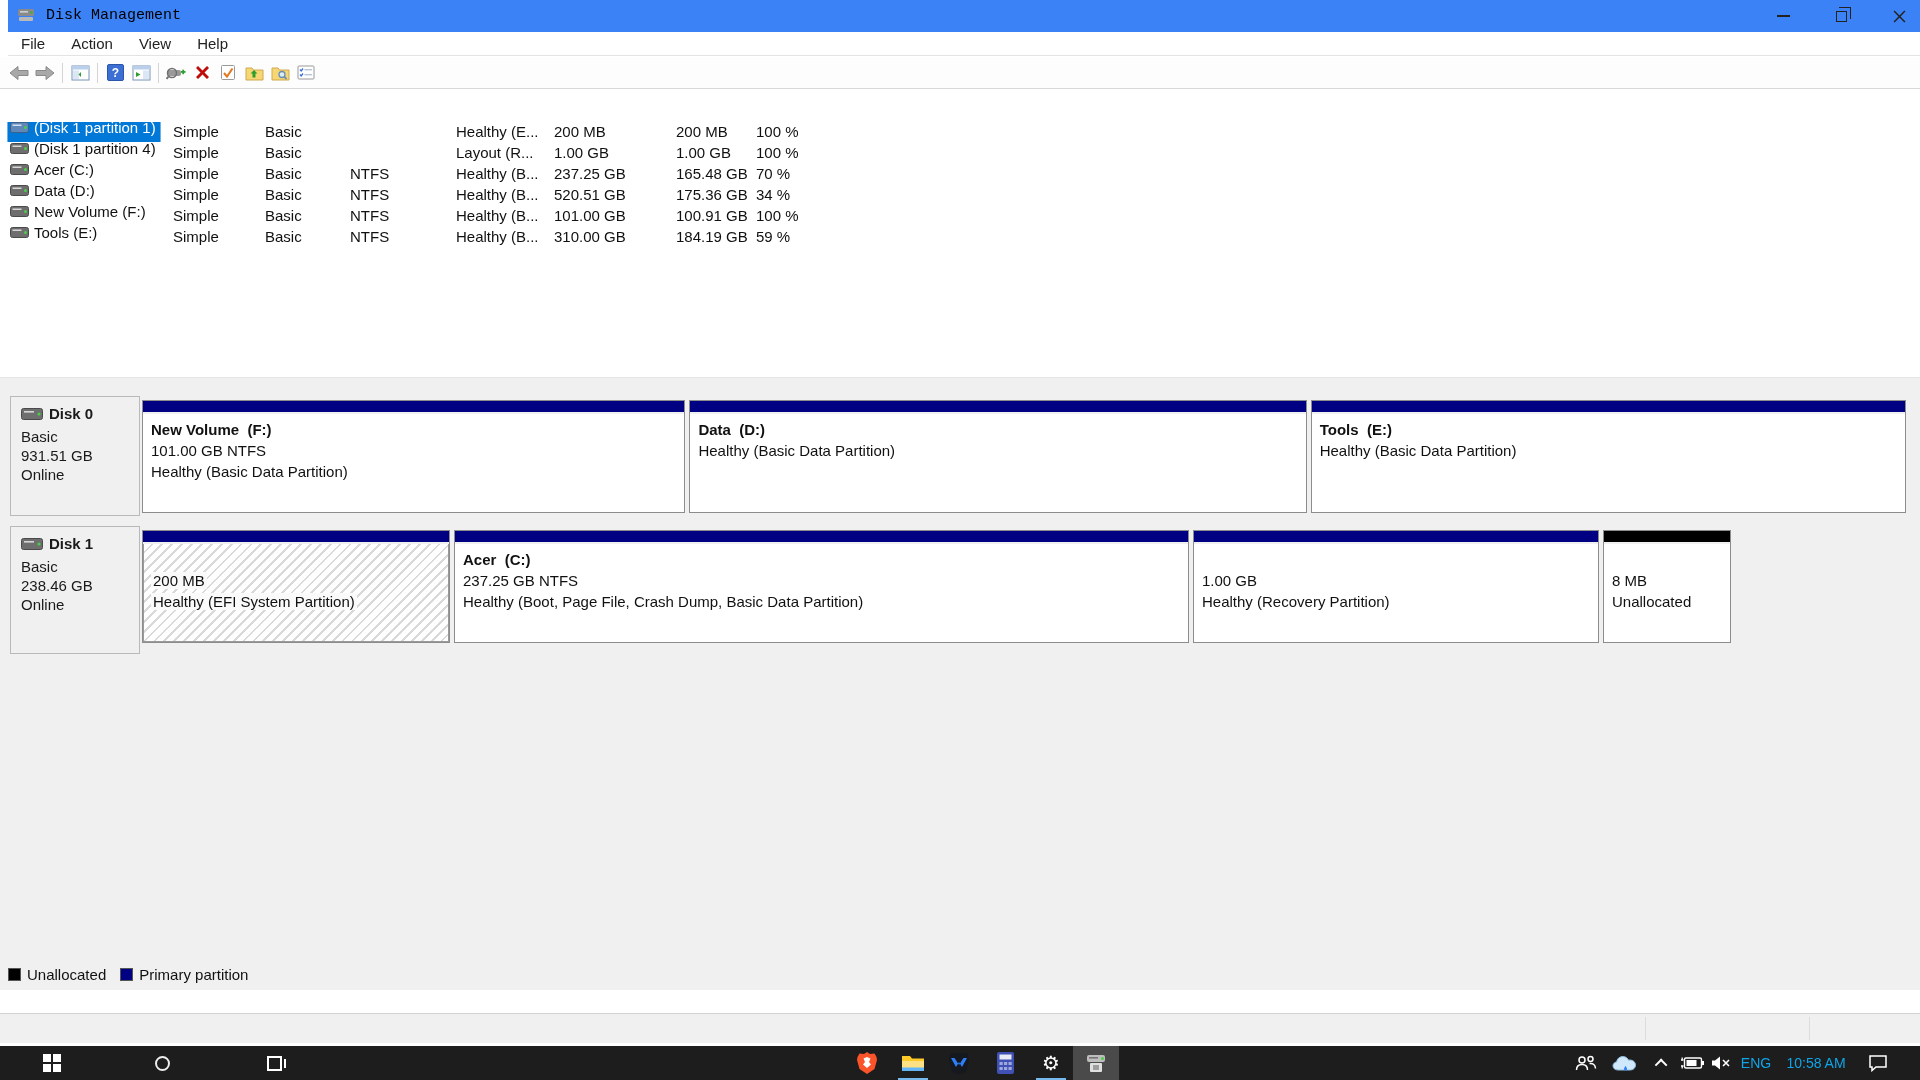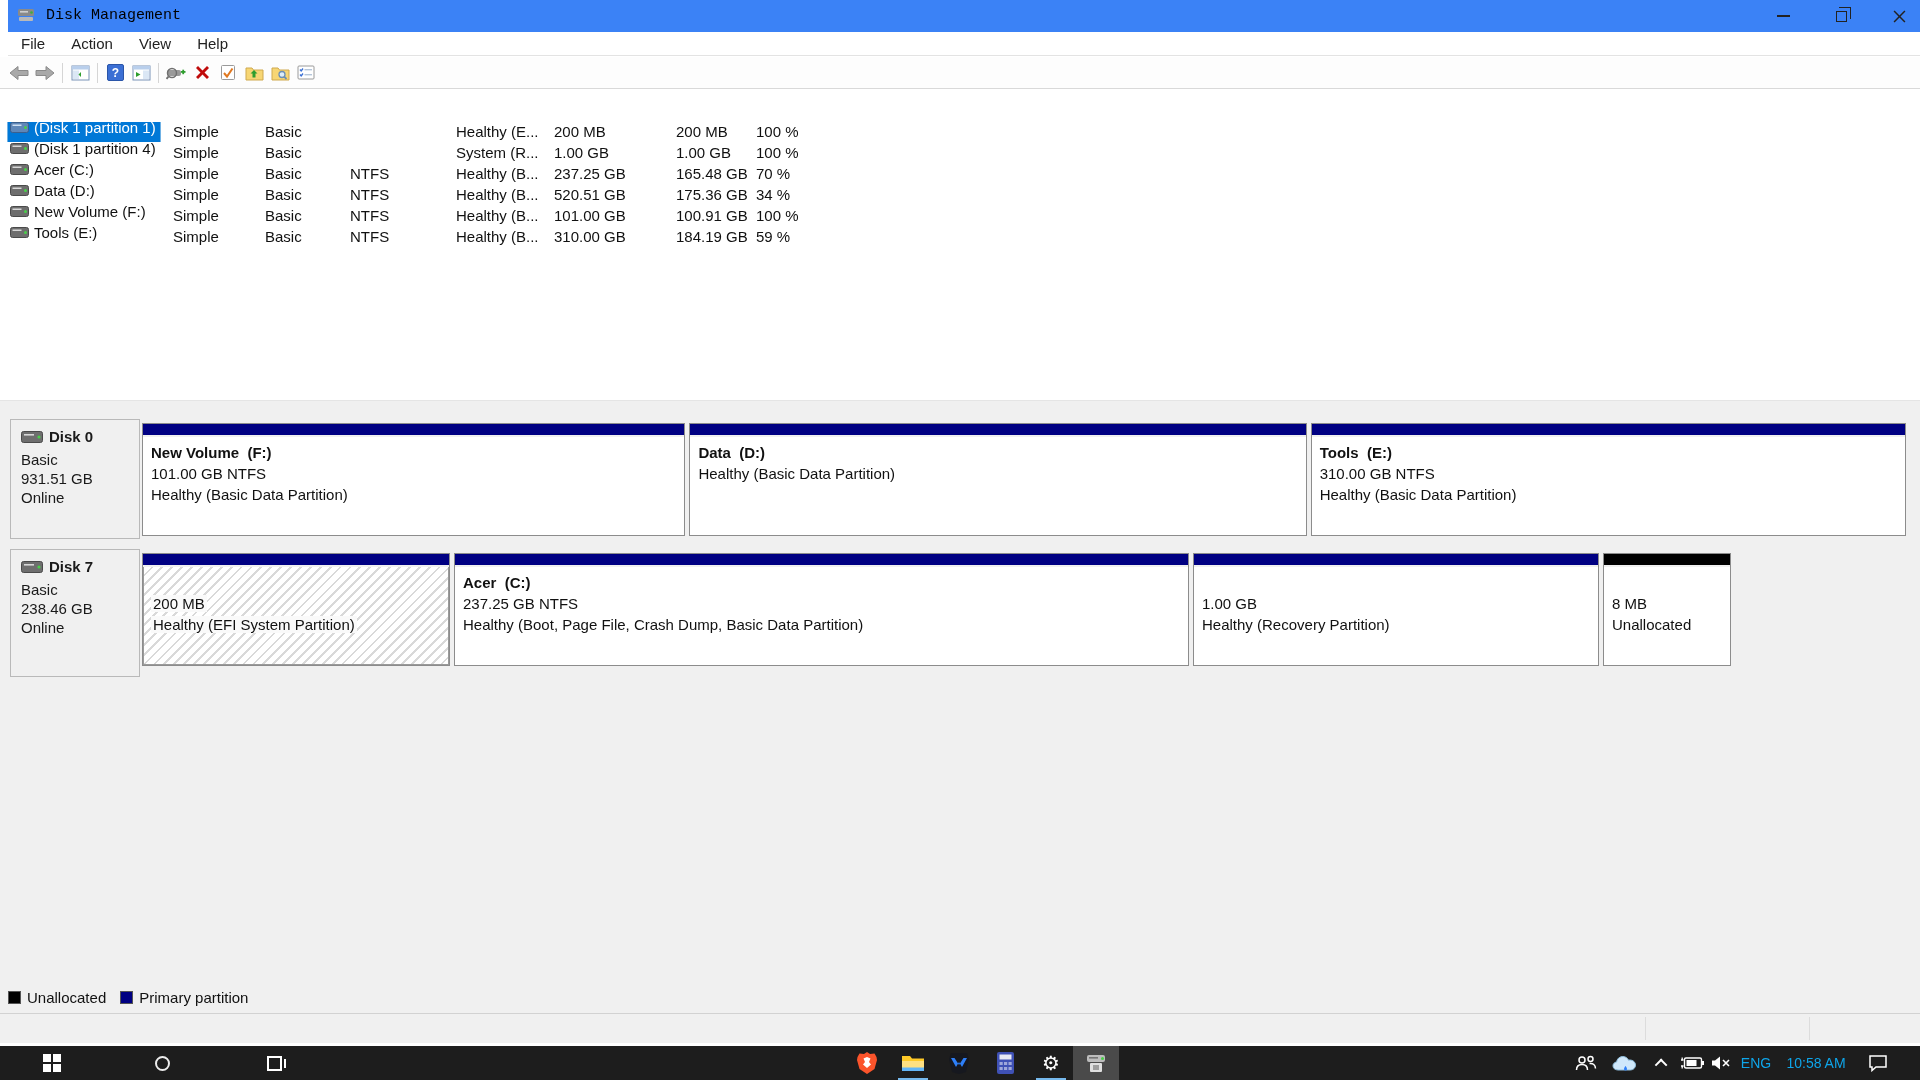--- a/index.html
+++ b/index.html
@@ -32,21 +32,21 @@
   .c0{width:159px}.c1{width:92px}.c2{width:85px}.c3{width:106px}.c4{width:98px}.c5{width:122px}.c6{width:80px}.c7{width:112px}
   .cf{ flex:1; border-right:none; }
   #rows { position:absolute; left:6px; top:31px; width:1914px; }
   .row { height:21px; display:flex; align-items:center; font-size:15px; color:#111; }
   .row > div { padding-left:8px; overflow:hidden; white-space:nowrap; }
   .vcell { display:flex; align-items:center; padding-left:2px !important; }
   .vwrap { display:flex; align-items:center; gap:5px; padding:0 4px 8px 2px; height:20px; }
   .sel { background:#0078d7; color:#fff; outline:1px solid #70b2e5; }
 
   
-  #lower { position:absolute; left:0; top:400px; width:100%; height:613px; background:#f0f0f0; border-top:1px solid #e5e5e5; }
+  #lower { position:absolute; left:0; top:377px; width:100%; height:613px; background:#f0f0f0; border-top:1px solid #e5e5e5; }
   .disk { position:absolute; left:10px; }
   .dlabel { position:absolute; left:0; top:0; width:130px; height:100%; background:#f0f0f0; border:1px solid #b9b9b9; padding:8px 0 0 10px; font-size:15px; color:#1a1a1a; }
   .dlabel .dname { font-weight:bold; display:flex; align-items:center; gap:6px; margin-bottom:6px; }
   .dlabel div+div { margin-top:2px; }
   .dstrip { position:absolute; left:130px; top:0; height:100%; display:flex; align-items:flex-start; padding-left:2px; }
   .part { margin:4px 4px 0 0; height:113px; border:1px solid #8c8c8c; background:#fff; }
   .bar { height:13px; background:#000082; border-bottom:2px solid #f0f0f0; }
   .bar.black { background:#000; }
   .ptxt { padding:5px 8px 0 8px; font-size:15px; line-height:21px; color:#111; }
   .pname { font-weight:bold; white-space:pre; min-height:21px; }
@@ -223,21 +223,21 @@
                 <rect x="0.5" y="0.5" width="18" height="10" rx="2" fill="#6e6e6e" stroke="#4a4a4a"></rect>
                 <rect x="2.5" y="2.5" width="9" height="1.5" fill="#d8d8d8"></rect>
                 <circle cx="15.5" cy="5.5" r="1.5" fill="#49d049"></circle>
               </svg>
               <span>(Disk 1 partition 4)</span>
             </span>
           </div>
         <div class="c1">Simple</div>
         <div class="c2">Basic</div>
         <div class="c3"></div>
-        <div class="c4">System (R...</div>
+        <div class="c4">Layout (R...</div>
         <div class="c5">1.00 GB</div>
         <div class="c6">1.00 GB</div>
         <div class="c7">100 %</div>
       </div>
       <div class="row">
         <div class="c0 vcell">
             <span class="vwrap">
               <svg width="19" height="11" viewBox="0 0 19 11">
                 <rect x="0.5" y="0.5" width="18" height="10" rx="2" fill="#6e6e6e" stroke="#4a4a4a"></rect>
                 <rect x="2.5" y="2.5" width="9" height="1.5" fill="#d8d8d8"></rect>
@@ -343,36 +343,35 @@
           <div class="bar"></div>
           <div class="ptxt">
             <div class="pname">Data  (D:)</div>
             <div>Healthy (Basic Data Partition)</div>
           </div>
         </div>
         <div class="part d0p2">
           <div class="bar"></div>
           <div class="ptxt">
             <div class="pname">Tools  (E:)</div>
-            <div>310.00 GB NTFS</div>
             <div>Healthy (Basic Data Partition)</div>
           </div>
         </div>
       </div>
     </div>
 
     <div class="disk" style="top:148px; height:128px; width:1900px;">
       <div class="dlabel">
         <div class="dname">
             <svg width="22" height="12" viewBox="0 0 22 12">
               <rect x="0.5" y="0.5" width="21" height="11" rx="2" fill="#6e6e6e" stroke="#4a4a4a"></rect>
               <rect x="3" y="3" width="10" height="1.6" fill="#d8d8d8"></rect>
               <circle cx="18" cy="6" r="1.6" fill="#49d049"></circle>
             </svg>
-            <span>Disk 7</span>
+            <span>Disk 1</span>
           </div>
         <div>Basic</div>
         <div>238.46 GB</div>
         <div>Online</div>
       </div>
       <div class="dstrip" style="width:1770px;">
         <div class="part d1p0 hatch">
           <div class="bar"></div>
           <div class="ptxt">
             <div class="pname"></div>

